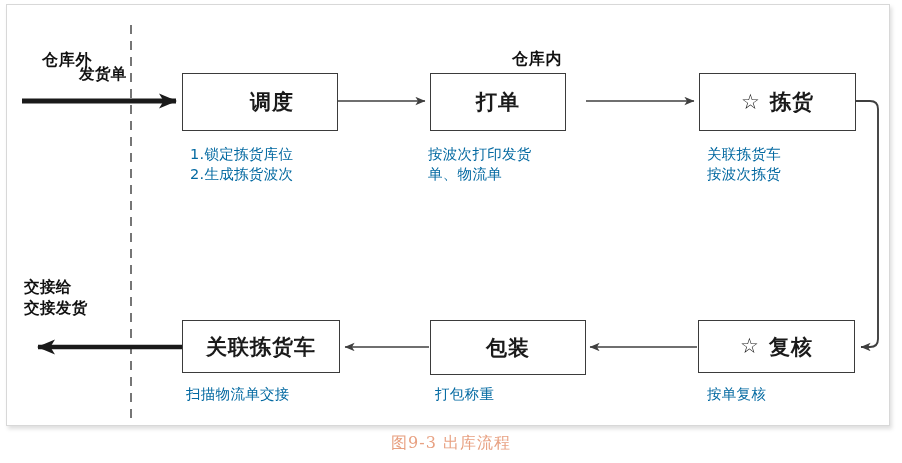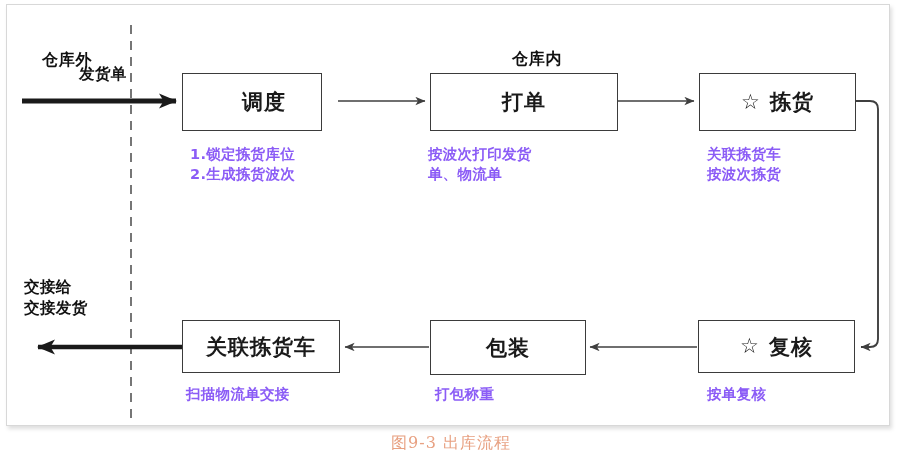--- a/index.html
+++ b/index.html
@@ -62,23 +62,23 @@
   .node .star {
     font-size: 21px;
     line-height: 1;
     margin-right: 9px;
     display: inline-block;
     color: #1a1a1a;
   }
   
   .note {
     position: absolute;
-    color: #8b5cf6;
+    color: #0369a1;
     font-size: 14.5px;
-    font-weight: 700;
+    font-weight: 400;
     line-height: 1.35;
     white-space: pre-line;
     letter-spacing: 0.3px;
   }
   .note.left { text-align: left; }
   
   .zone-label {
     position: absolute;
     color: #111111;
     font-size: 16px;
@@ -146,27 +146,27 @@
       <line x1="182" y1="347" x2="38" y2="347" stroke="#1a1a1a" stroke-width="4.6" marker-end="url(#arrowThick)"></line>
     </svg>
 
     <div class="zone-label" style="left:42px; top:30px;">仓库外</div>
     <div class="zone-label" style="left:512px; top:29px;">仓库内</div>
 
     <div class="edge-label" style="left:42px; top:64px;margin-left:37px;">发货单</div>
     <div class="edge-label" style="left:24px; top:277px;">交接给
 交接发货</div>
 
-    <div class="node" style="left:182px; top:73px; width:140px; height:58px;padding-left:24px;">
+    <div class="node" style="left:182px; top:73px; width:156px; height:58px;padding-left:24px;">
       <span>调度</span>
     </div>
     <div class="note left" style="left:190px; top:145px;">1.锁定拣货库位
 2.生成拣货波次</div>
 
-    <div class="node" style="left:430px; top:73px; width:188px; height:58px;">
+    <div class="node" style="left:430px; top:73px; width:136px; height:58px;">
       <span>打单</span>
     </div>
     <div class="note left" style="left:428px; top:145px;">按波次打印发货
 单、物流单</div>
 
     <div class="node" style="left:699px; top:73px; width:157px; height:58px;">
       <span class="star">☆</span>
       <span>拣货</span>
     </div>
     <div class="note left" style="left:707px; top:145px;">关联拣货车

